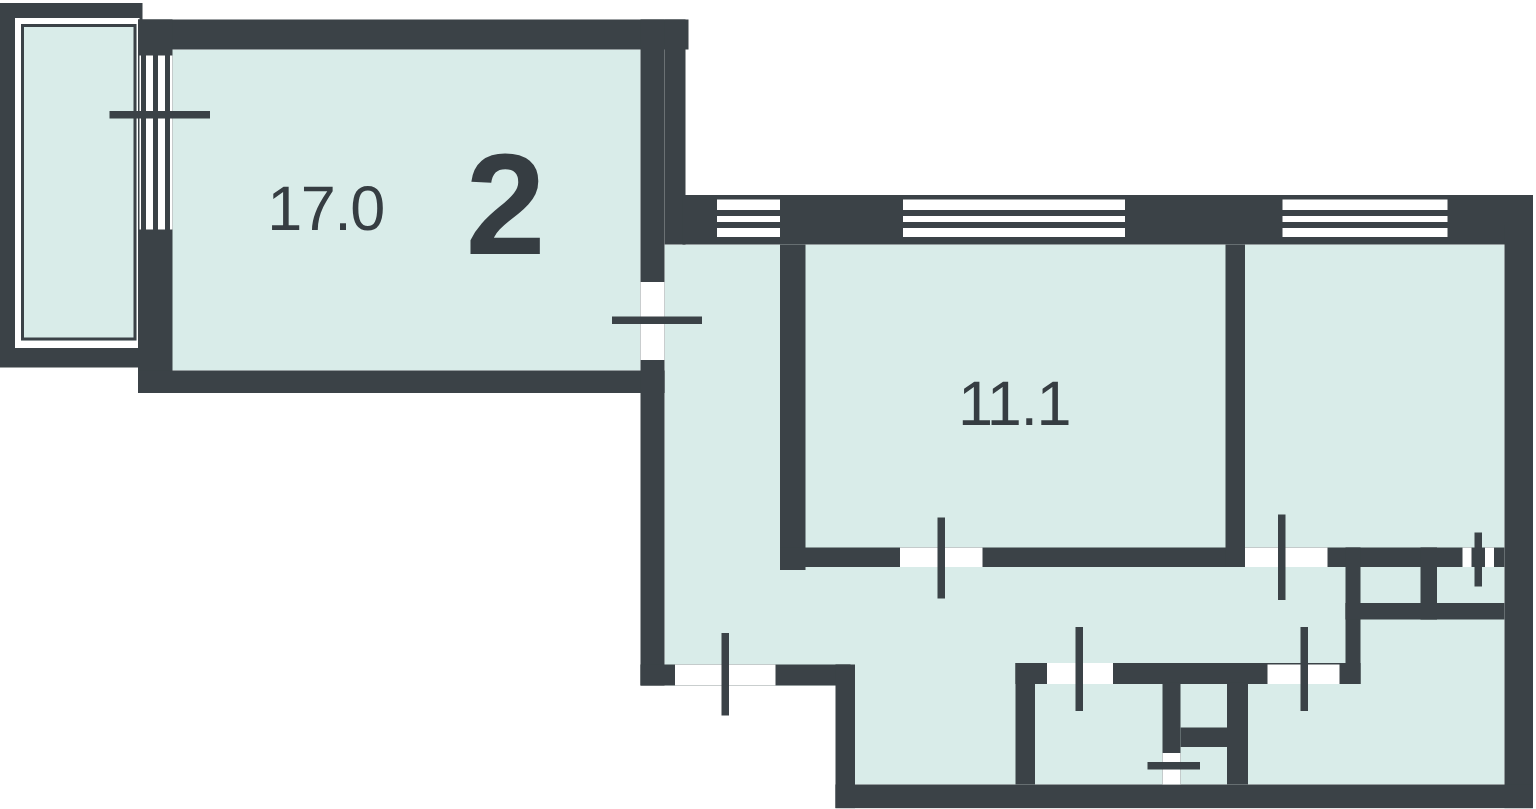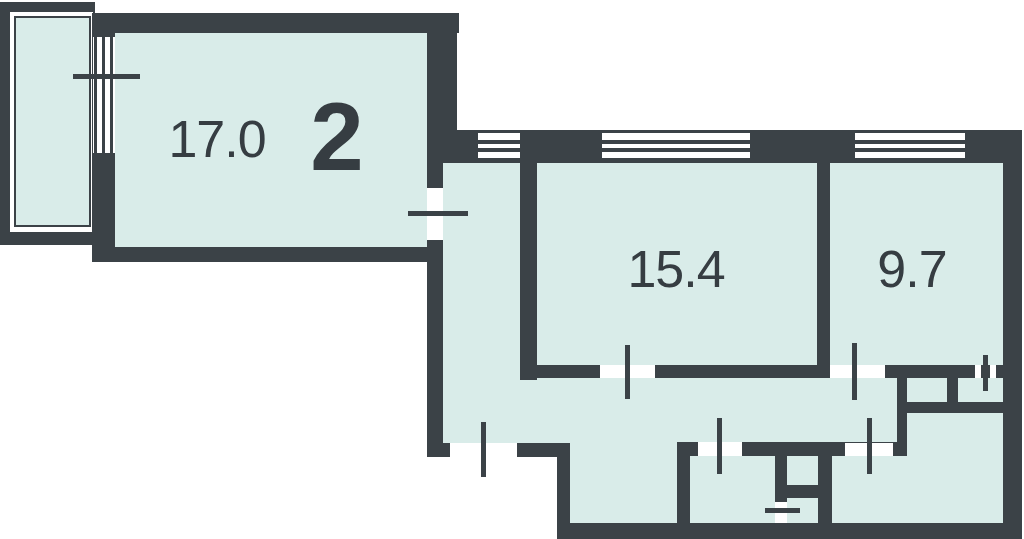--- a/index.html
+++ b/index.html
@@ -32,21 +32,21 @@
   }
   .win-v{
     background:linear-gradient(to right,
       var(--background) 0 1px, var(--wall) 1px 4px,
       var(--background) 4px 9px, var(--wall) 9px 12px,
       var(--background) 12px 17px, var(--wall) 17px 20px,
       var(--background) 20px 22px);
   }
   .lbl{
     display:flex;align-items:center;justify-content:center;
-    color:var(--label);font-size:52px;letter-spacing:-1px;line-height:1;
+    color:var(--label);font-size:42px;letter-spacing:-1px;line-height:1;
   }
   .lbl-big{
     display:flex;align-items:center;justify-content:center;
     color:var(--label);font-size:96px;font-weight:700;line-height:1;
   }
 </style>
 </head>
 <body>
 
 <div class="plan">
@@ -103,16 +103,15 @@
   <div class="abs cross" style="left:625px;top:345px;width:5px;height:54px;"></div>
   <div class="abs cross" style="left:852px;top:343px;width:5px;height:57px;"></div>
   <div class="abs cross" style="left:717px;top:418px;width:5px;height:56px;"></div>
   <div class="abs cross" style="left:867px;top:418px;width:5px;height:56px;"></div>
   <div class="abs cross" style="left:983px;top:355px;width:5px;height:36px;"></div>
   <div class="abs cross" style="left:765px;top:508px;width:35px;height:5px;"></div>
   <div class="abs cross" style="left:73px;top:74px;width:67px;height:5px;"></div>
 
   <div class="abs lbl" style="left:157px;top:114px;width:120px;height:50px;">17.0</div>
   <div class="abs lbl-big" style="left:287px;top:89px;width:100px;height:96px;">2</div>
-  <div class="abs lbl" style="left:616px;top:244px;width:120px;height:50px;">15.4</div>
-  <div class="abs lbl" style="left:852px;top:244px;width:120px;height:50px;">9.7</div>
+  <div class="abs lbl" style="left:616px;top:244px;width:120px;height:50px;">11.1</div>
 
 </div>
 
 </body></html>

